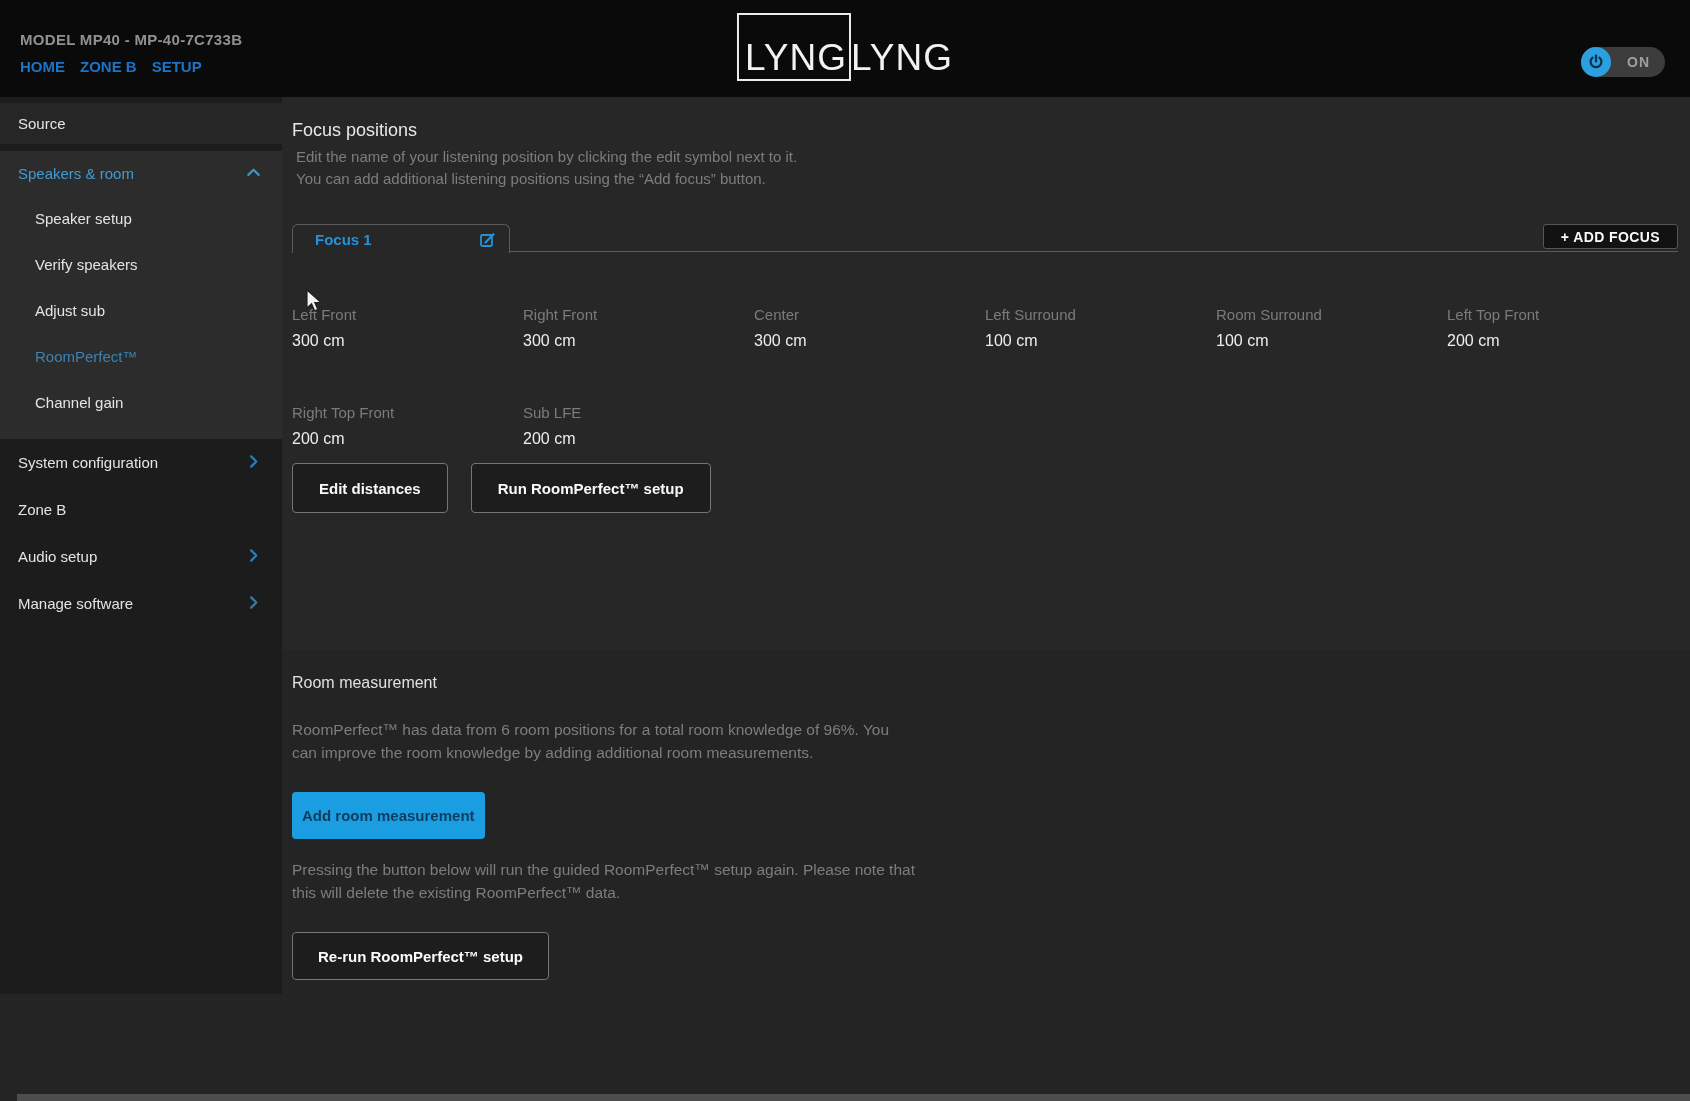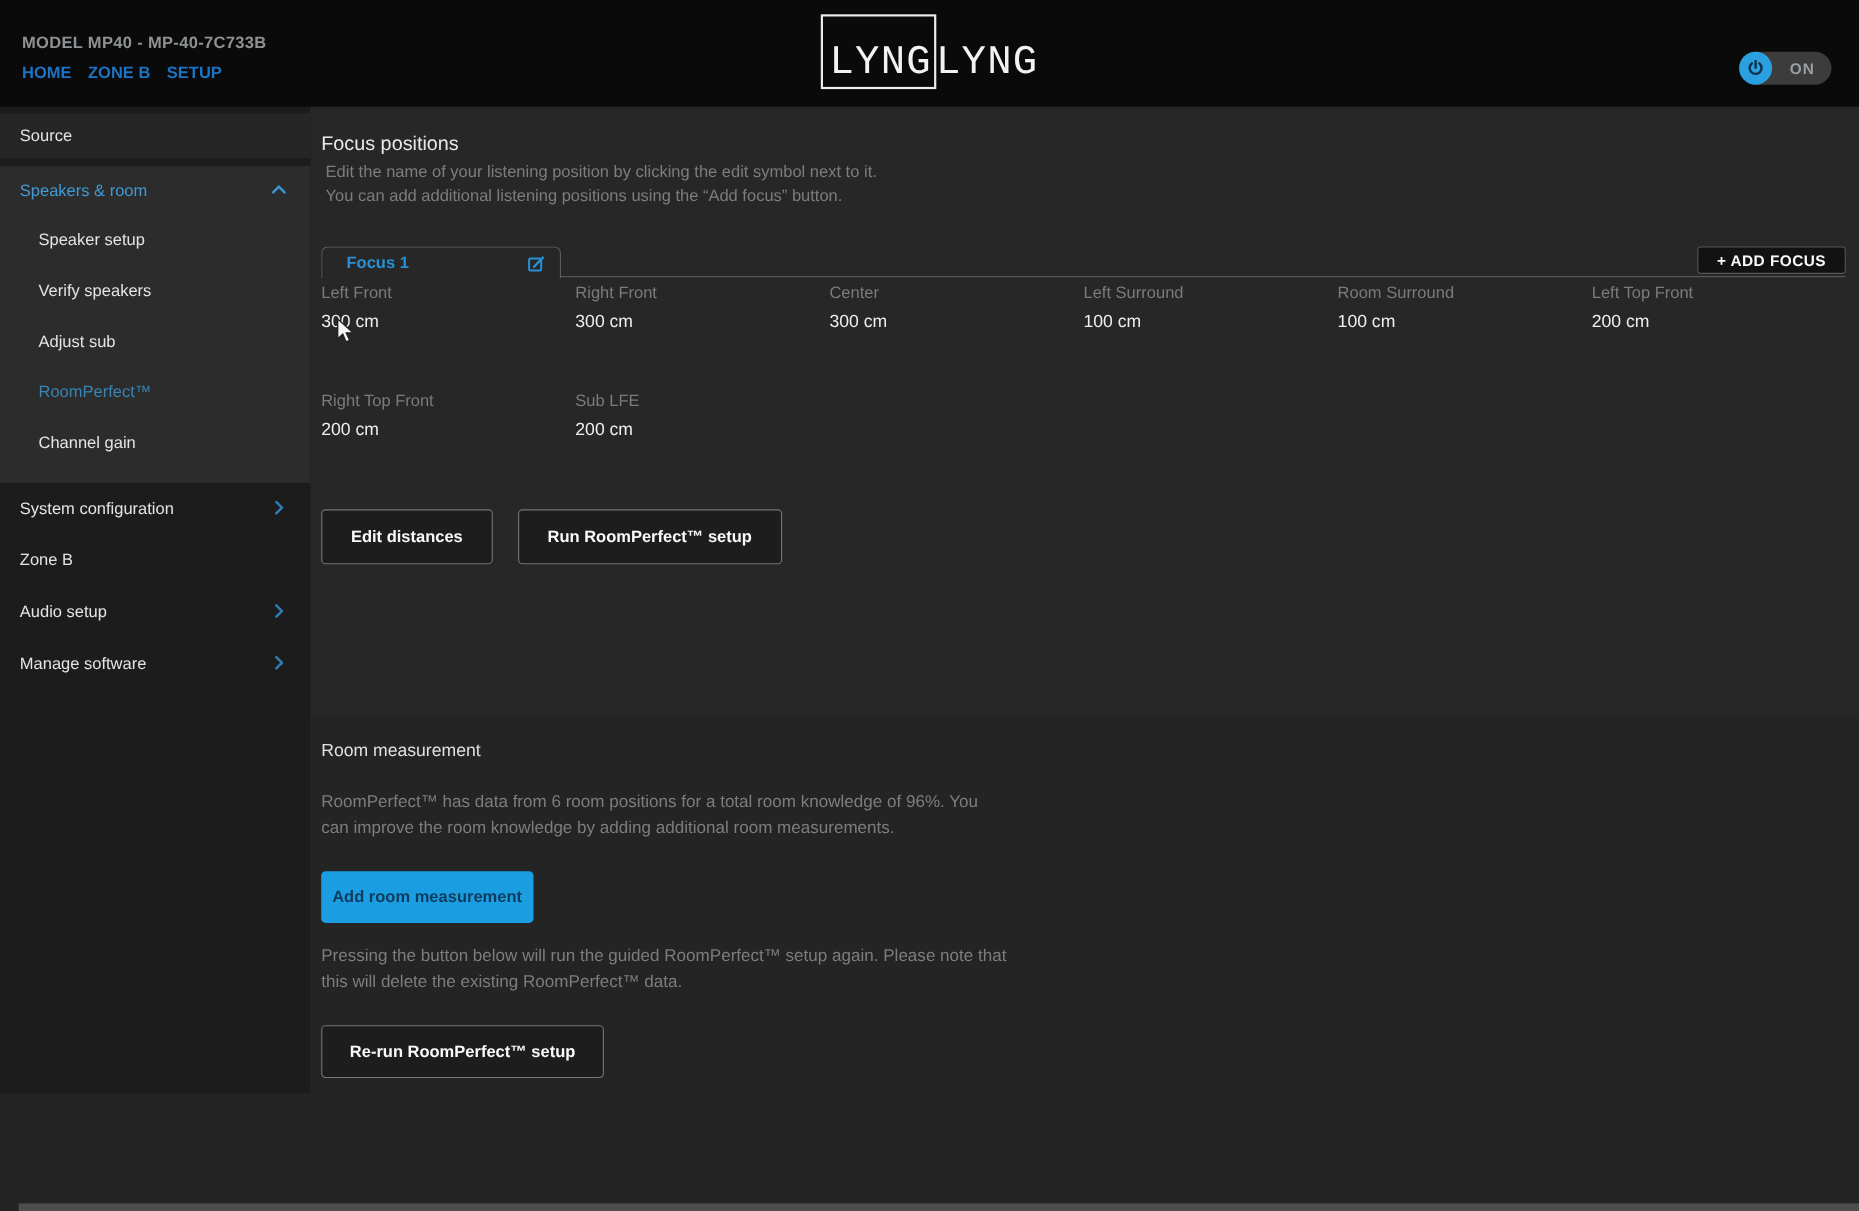--- a/index.html
+++ b/index.html
@@ -4,21 +4,21 @@
 <style>
   * { margin:0; padding:0; box-sizing:border-box; }
   html,body { width:1690px; height:1101px; background:#242424; overflow:hidden; }
   body { font-family:"Liberation Sans","DejaVu Sans",sans-serif; position:relative; }
 
   
   .header { position:absolute; left:0; top:0; width:1690px; height:97px; background:#0a0a0a; z-index:5; }
   .model-label { position:absolute; left:20px; top:31px; font-size:15px; font-weight:bold; color:#8f9294; letter-spacing:.3px; }
   .top-nav { position:absolute; left:20px; top:58px; display:flex; gap:15px; }
   .top-nav a { font-size:15px; font-weight:bold; color:#1c74c4; text-decoration:none; cursor:pointer; }
-  .logo { position:absolute; left:50%; top:13px; transform:translateX(-50%); display:flex; align-items:flex-end; color:#f2f2f2;font-family:Liberation Mono, monospace; }
+  .logo { position:absolute; left:50%; top:13px; transform:translateX(-50%); display:flex; align-items:flex-end; color:#f2f2f2; }
   .logo .boxed { display:flex; align-items:flex-end; justify-content:flex-start; border:2px solid #ececec; height:68px; padding:0 2px 3px 6px; }
   .logo span { font-size:37px; font-weight:200; letter-spacing:1px; line-height:1; color:#f2f2f2; }
   .logo .rest { padding-bottom:5px; }
   .power-toggle { position:absolute; right:25px; top:47px; width:84px; height:30px; border-radius:16px; background:#3c3c3c; cursor:pointer; }
   .power-knob { position:absolute; left:0; top:0; width:30px; height:30px; border-radius:50%; background:#2aa0e0; display:flex; align-items:center; justify-content:center; }
   .power-state { position:absolute; right:15px; top:7px; font-size:14px; font-weight:bold; color:#9aa0a4; letter-spacing:1px; }
 
   
   .sidebar { position:absolute; left:0; top:97px; width:282px; height:897px; background:#1c1c1c; z-index:4; }
   .side-row { position:relative; display:flex; align-items:center; color:#e4e4e4; font-size:15px; cursor:pointer; }
@@ -40,21 +40,21 @@
 
   
   .tab-bar { position:absolute; left:292px; top:224px; width:1386px; height:28px; border-bottom:1px solid #5c5c5c; }
   .tab { position:absolute; left:0; top:0; width:218px; height:29px; background:#272727; border:1px solid #5c5c5c; border-bottom:none; border-radius:6px 6px 0 0; display:flex; align-items:center; cursor:pointer; z-index:2; }
   .tab-label { margin-left:22px; font-size:15px; font-weight:bold; color:#2592d8; }
   .tab-edit { position:absolute; right:12px; top:5px; width:18px; height:18px; cursor:pointer; }
   .add-focus-btn { position:absolute; right:0; top:0; height:25px; background:#121212; border:1px solid #565656; border-radius:3px; color:#fafafa; font-size:14px; font-weight:bold; letter-spacing:.4px; padding:0 17px; cursor:pointer; font-family:inherit; }
 
   
   .dist-grid { position:absolute; left:292px; top:258px; display:grid; grid-template-columns:repeat(6,231px); grid-auto-rows:98px; }
-  .dist-label { font-size:15px; color:#7b7b7b; margin-bottom:9px; }
+  .dist-label { font-size:15px; color:#7b7b7b; margin-bottom:9px;margin-top:48px; }
   .dist-value { font-size:16px; color:#eeeeee; }
 
   .btn-row { position:absolute; left:292px; top:463px; display:flex; gap:23px; }
   .dark-btn { height:50px; background:#1d1d1d; border:1px solid #757575; border-radius:4px; color:#fafafa; font-size:15px; font-weight:bold; padding:10px 26px; cursor:pointer; font-family:inherit; }
 
   
   .room-title { position:absolute; left:292px; top:674px; font-size:16px; color:#e0e0e0; }
   .room-desc { position:absolute; left:292px; top:718px; width:625px; font-size:15.5px; color:#7d7d7d; line-height:23px; }
   .add-room-btn { position:absolute; left:292px; top:792px; height:47px; background:#1b9de2; border:none; border-radius:4px; color:#0e3c5e; font-size:15px; font-weight:bold; padding:0 10px; cursor:pointer; font-family:inherit; }
   .rerun-desc { position:absolute; left:292px; top:858px; width:625px; font-size:15.5px; color:#7d7d7d; line-height:23px; }

